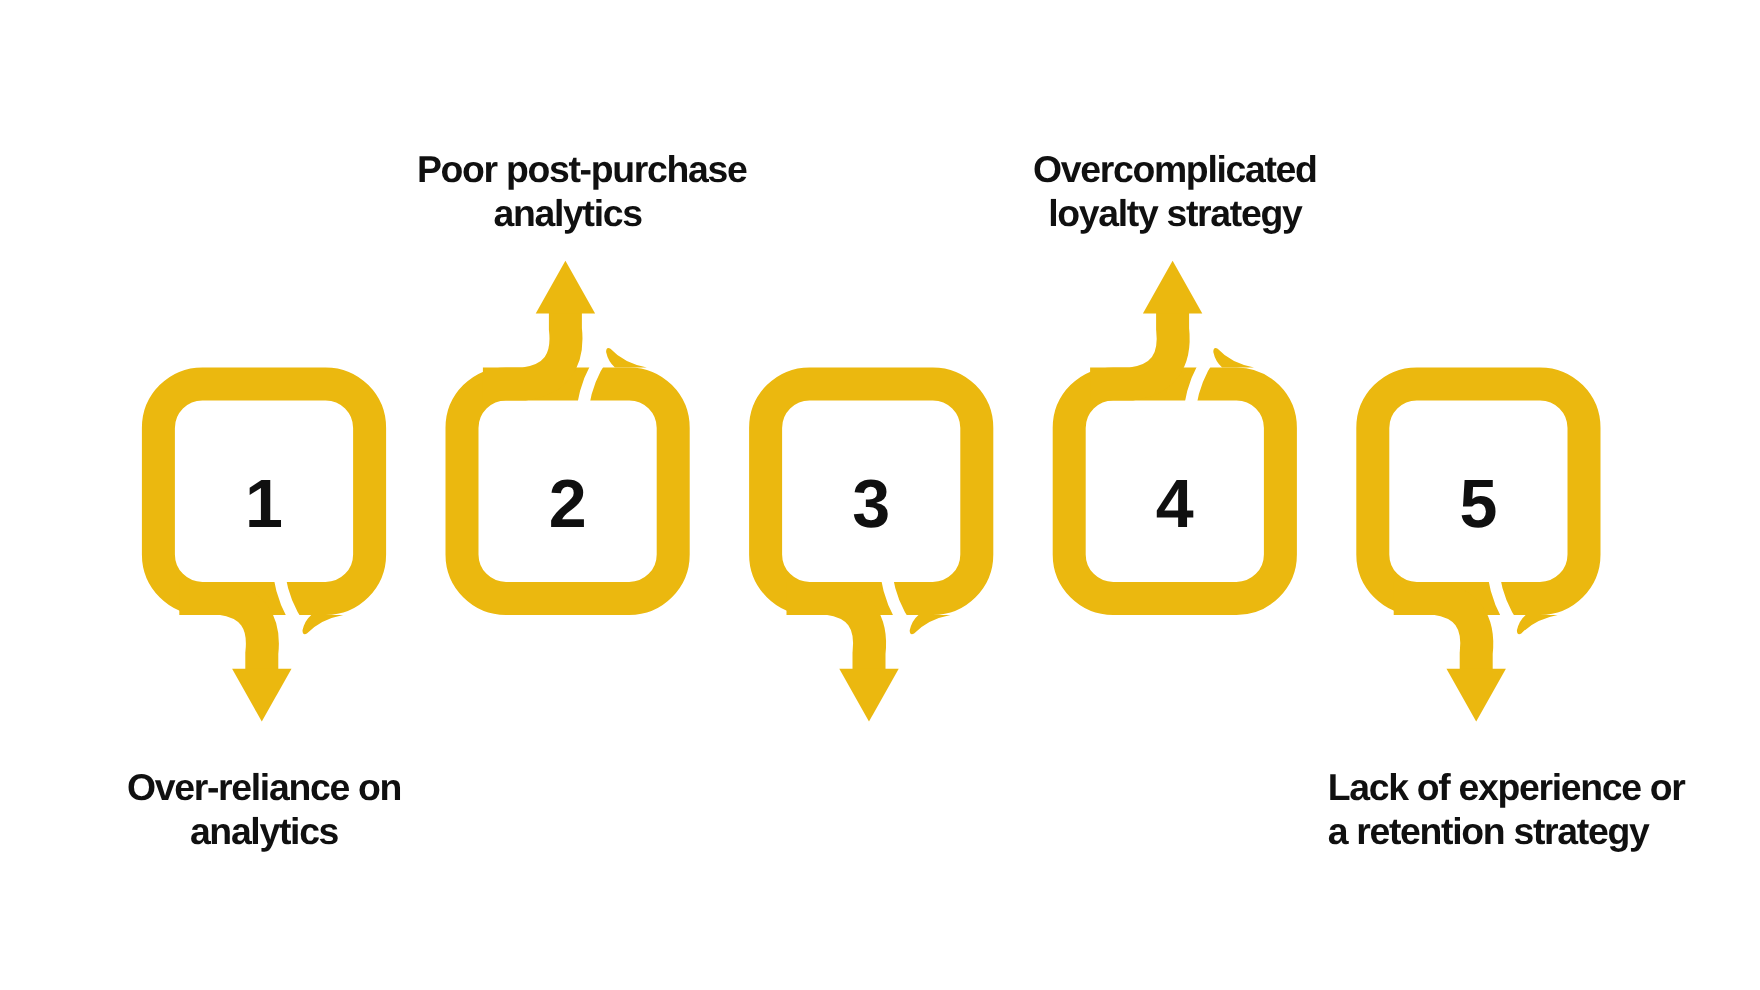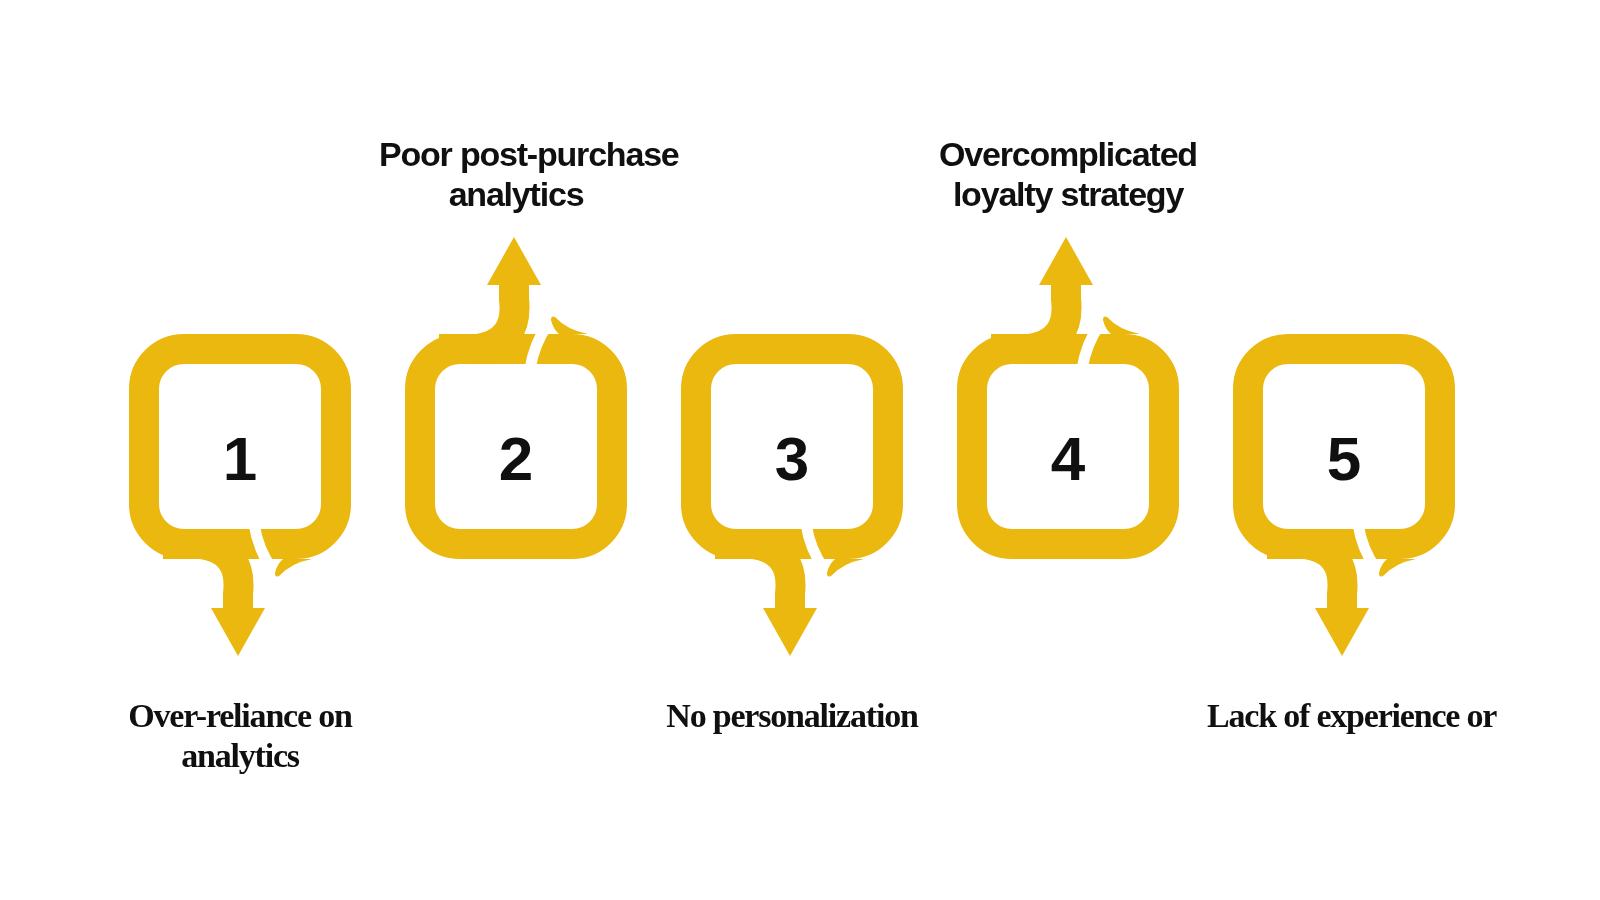--- a/index.html
+++ b/index.html
@@ -31,21 +31,21 @@
     width: 100%;
     text-align: center;
     font-weight: 700;
     font-size: 34px;
     line-height: 40px;
     letter-spacing: -1.2px;
     color: #101010;
     white-space: nowrap;
   }
   .step-label.top { top: 134px; }
-  .step-label.bottom { top: 696px; font-family: Liberation Serif, serif; }
+  .step-label.bottom { top: 696px; }
   .step-number {
     position: absolute;
     top: 334px;
     left: 0;
     width: 100%;
     height: 225px;
     display: flex;
     align-items: center;
     justify-content: center;
     transform: translateY(12px);
@@ -97,21 +97,20 @@
   <div class="unit u3">
     <svg viewBox="0 0 274 900">
       <rect x="41" y="349" width="192" height="195" rx="40" fill="#ffffff" stroke="#EBB80F" stroke-width="30"></rect>
       <path d="M 60 544 L 98 544 Q 140 550 135 594 L 135 610" fill="none" stroke="#EBB80F" stroke-width="30"></path>
       <path d="M 151 524 Q 155 549 169 569" fill="none" stroke="#ffffff" stroke-width="11" stroke-linecap="round"></path>
       <path d="M 180 559 L 209 559 Q 188 563 176 576 Q 172 578 172 573 Q 174 564 180 559 Z" fill="#EBB80F"></path>
       <polygon points="108,608 162,608 135,656" fill="#EBB80F"></polygon>
     </svg>
     <div class="step-number">3</div>
     <div class="step-label bottom">
-      <div>No personalization</div>
     </div>
   </div>
 
   <div class="unit u4">
     <svg viewBox="0 0 274 900">
       <rect x="41" y="349" width="192" height="195" rx="40" fill="#ffffff" stroke="#EBB80F" stroke-width="30"></rect>
       <path d="M 60 349 L 98 349 Q 140 343 135 299 L 135 283" fill="none" stroke="#EBB80F" stroke-width="30"></path>
       <path d="M 151 369 Q 155 344 169 324" fill="none" stroke="#ffffff" stroke-width="11" stroke-linecap="round"></path>
       <path d="M 180 334 L 209 334 Q 188 330 176 317 Q 172 315 172 320 Q 174 329 180 334 Z" fill="#EBB80F"></path>
       <polygon points="108,285 162,285 135,237" fill="#EBB80F"></polygon>
@@ -127,16 +126,17 @@
     <svg viewBox="0 0 274 900">
       <rect x="41" y="349" width="192" height="195" rx="40" fill="#ffffff" stroke="#EBB80F" stroke-width="30"></rect>
       <path d="M 60 544 L 98 544 Q 140 550 135 594 L 135 610" fill="none" stroke="#EBB80F" stroke-width="30"></path>
       <path d="M 151 524 Q 155 549 169 569" fill="none" stroke="#ffffff" stroke-width="11" stroke-linecap="round"></path>
       <path d="M 180 559 L 209 559 Q 188 563 176 576 Q 172 578 172 573 Q 174 564 180 559 Z" fill="#EBB80F"></path>
       <polygon points="108,608 162,608 135,656" fill="#EBB80F"></polygon>
     </svg>
     <div class="step-number">5</div>
     <div class="step-label bottom">
       <div>Lack of experience or</div>
+      <div>a retention strategy</div>
     </div>
   </div>
 
 </div>
 
 </body></html>

